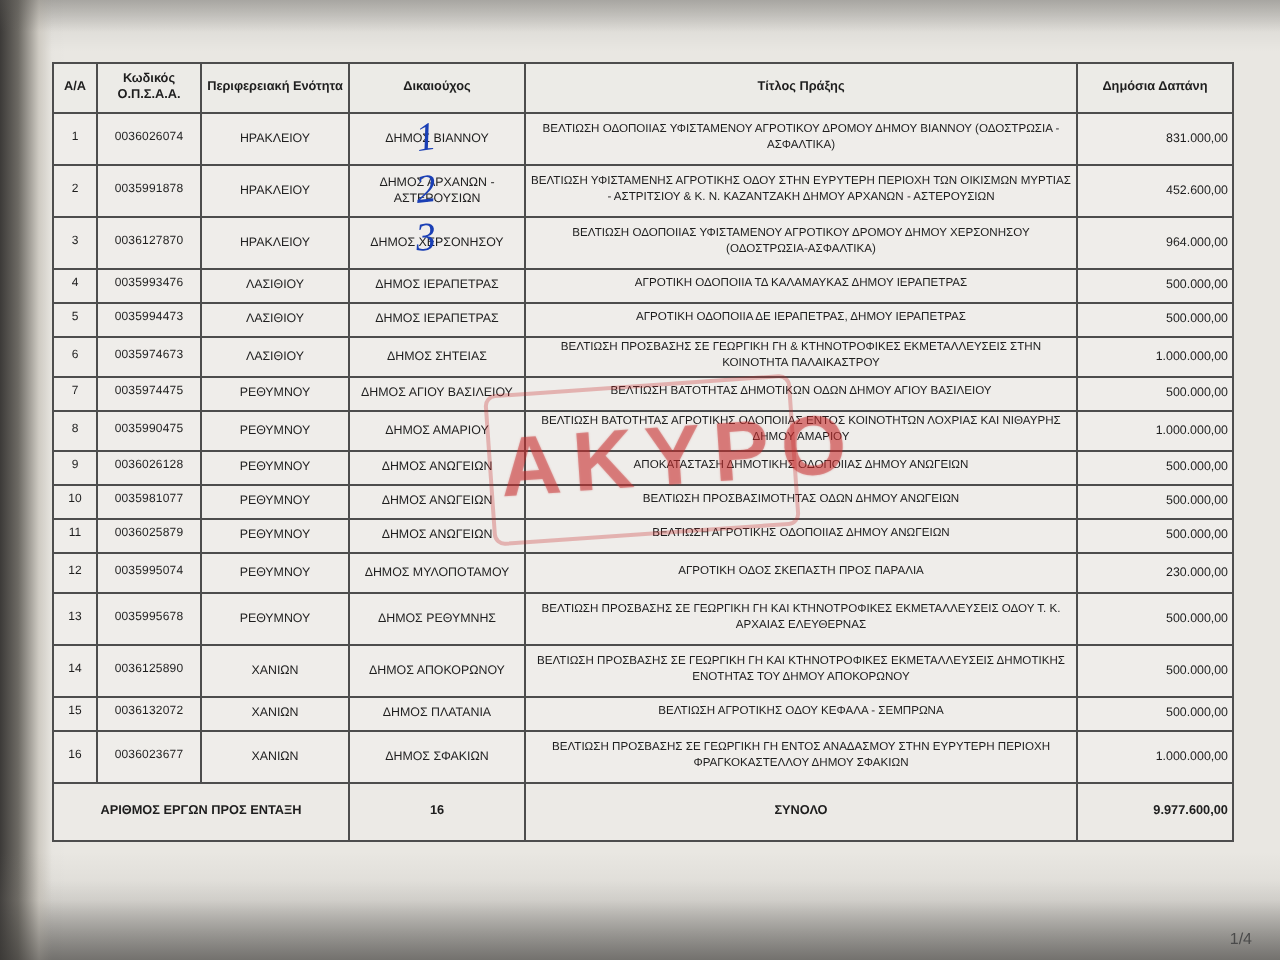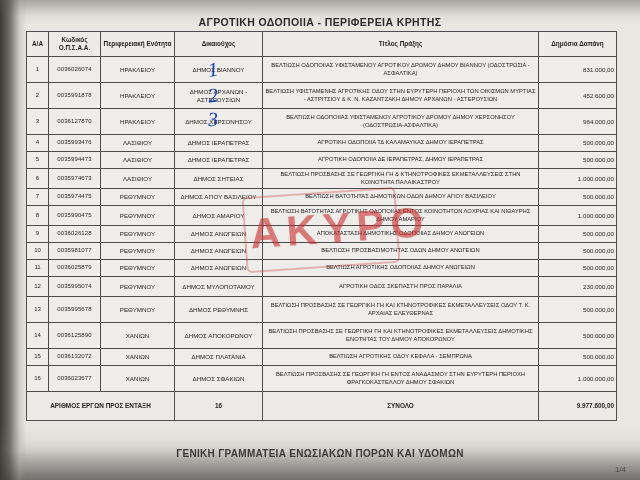--- a/index.html
+++ b/index.html
@@ -168,21 +168,20 @@
     pointer-events: none;
   }
 </style>
 </head>
 <body>
 
 <div class="page">
   <div class="shade-left"></div>
   <div class="shade-top"></div>
 
-  <div class="doc-title">ΑΓΡΟΤΙΚΗ ΟΔΟΠΟΙΙΑ - ΠΕΡΙΦΕΡΕΙΑ ΚΡΗΤΗΣ</div>
 
   <table class="grid">
     <colgroup>
       <col style="width:22px">
       <col style="width:52px">
       <col style="width:74px">
       <col style="width:88px">
       <col style="width:276px">
       <col style="width:78px">
     </colgroup>
@@ -335,15 +334,14 @@
   </table>
 
   <div class="handwrite hw1">1</div>
   <div class="handwrite hw2">2</div>
   <div class="handwrite hw3">3</div>
 
   <div class="stamp-ring"></div>
   <div class="stamp">ΑΚΥΡΟ</div>
 
   <div class="shade-bottom"></div>
-  <div class="footer-title">ΓΕΝΙΚΗ ΓΡΑΜΜΑΤΕΙΑ ΕΝΩΣΙΑΚΩΝ ΠΟΡΩΝ ΚΑΙ ΥΔΟΜΩΝ</div>
   <div class="page-num">1/4</div>
 </div>
 
 </body></html>

